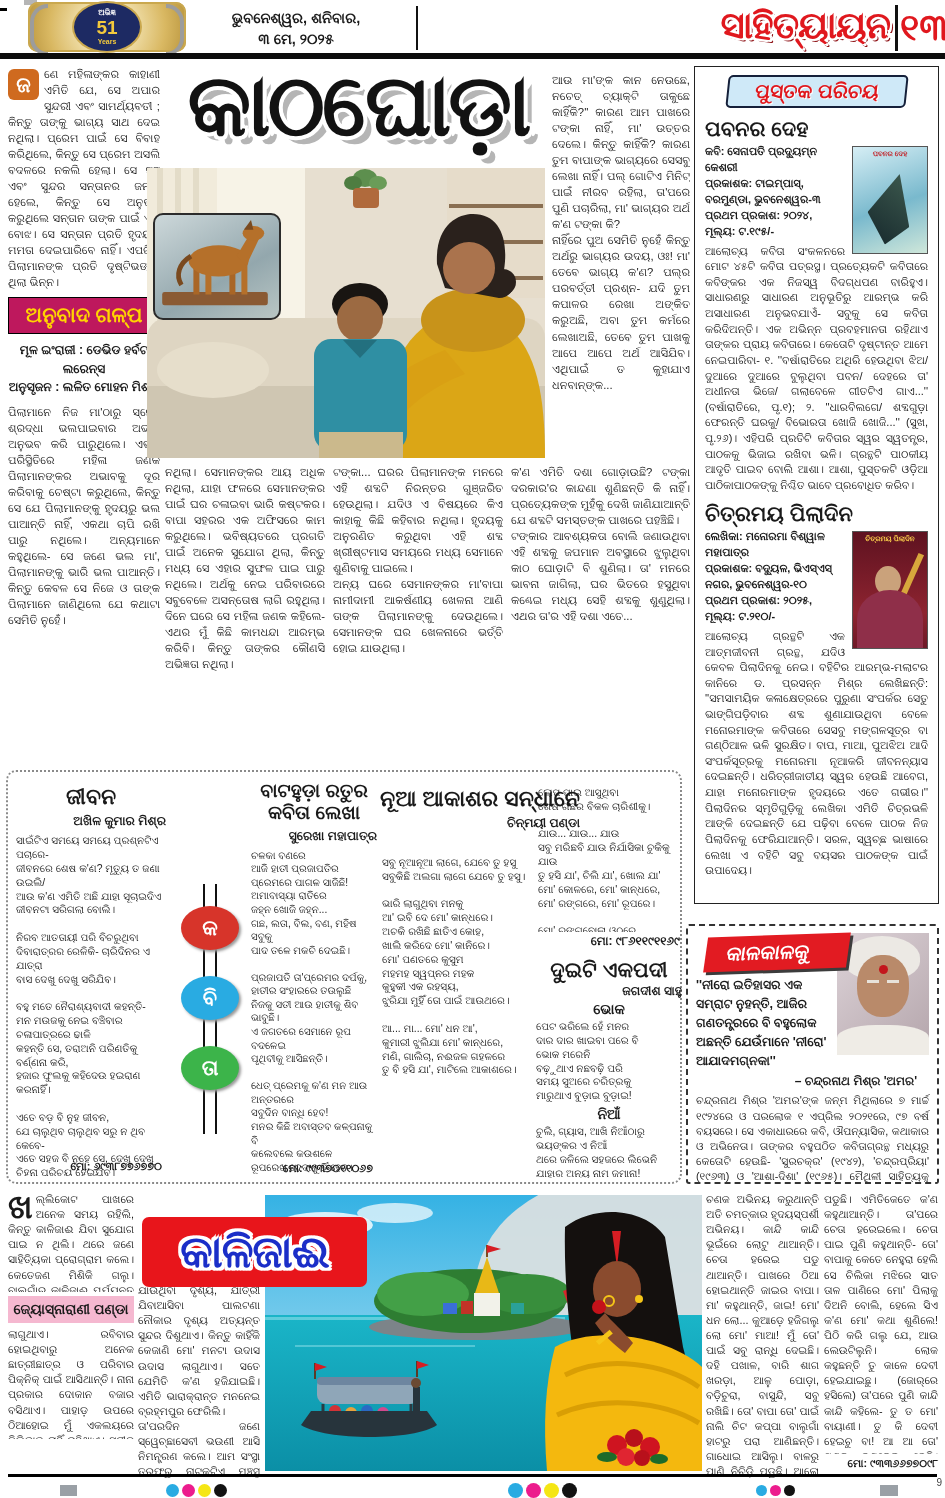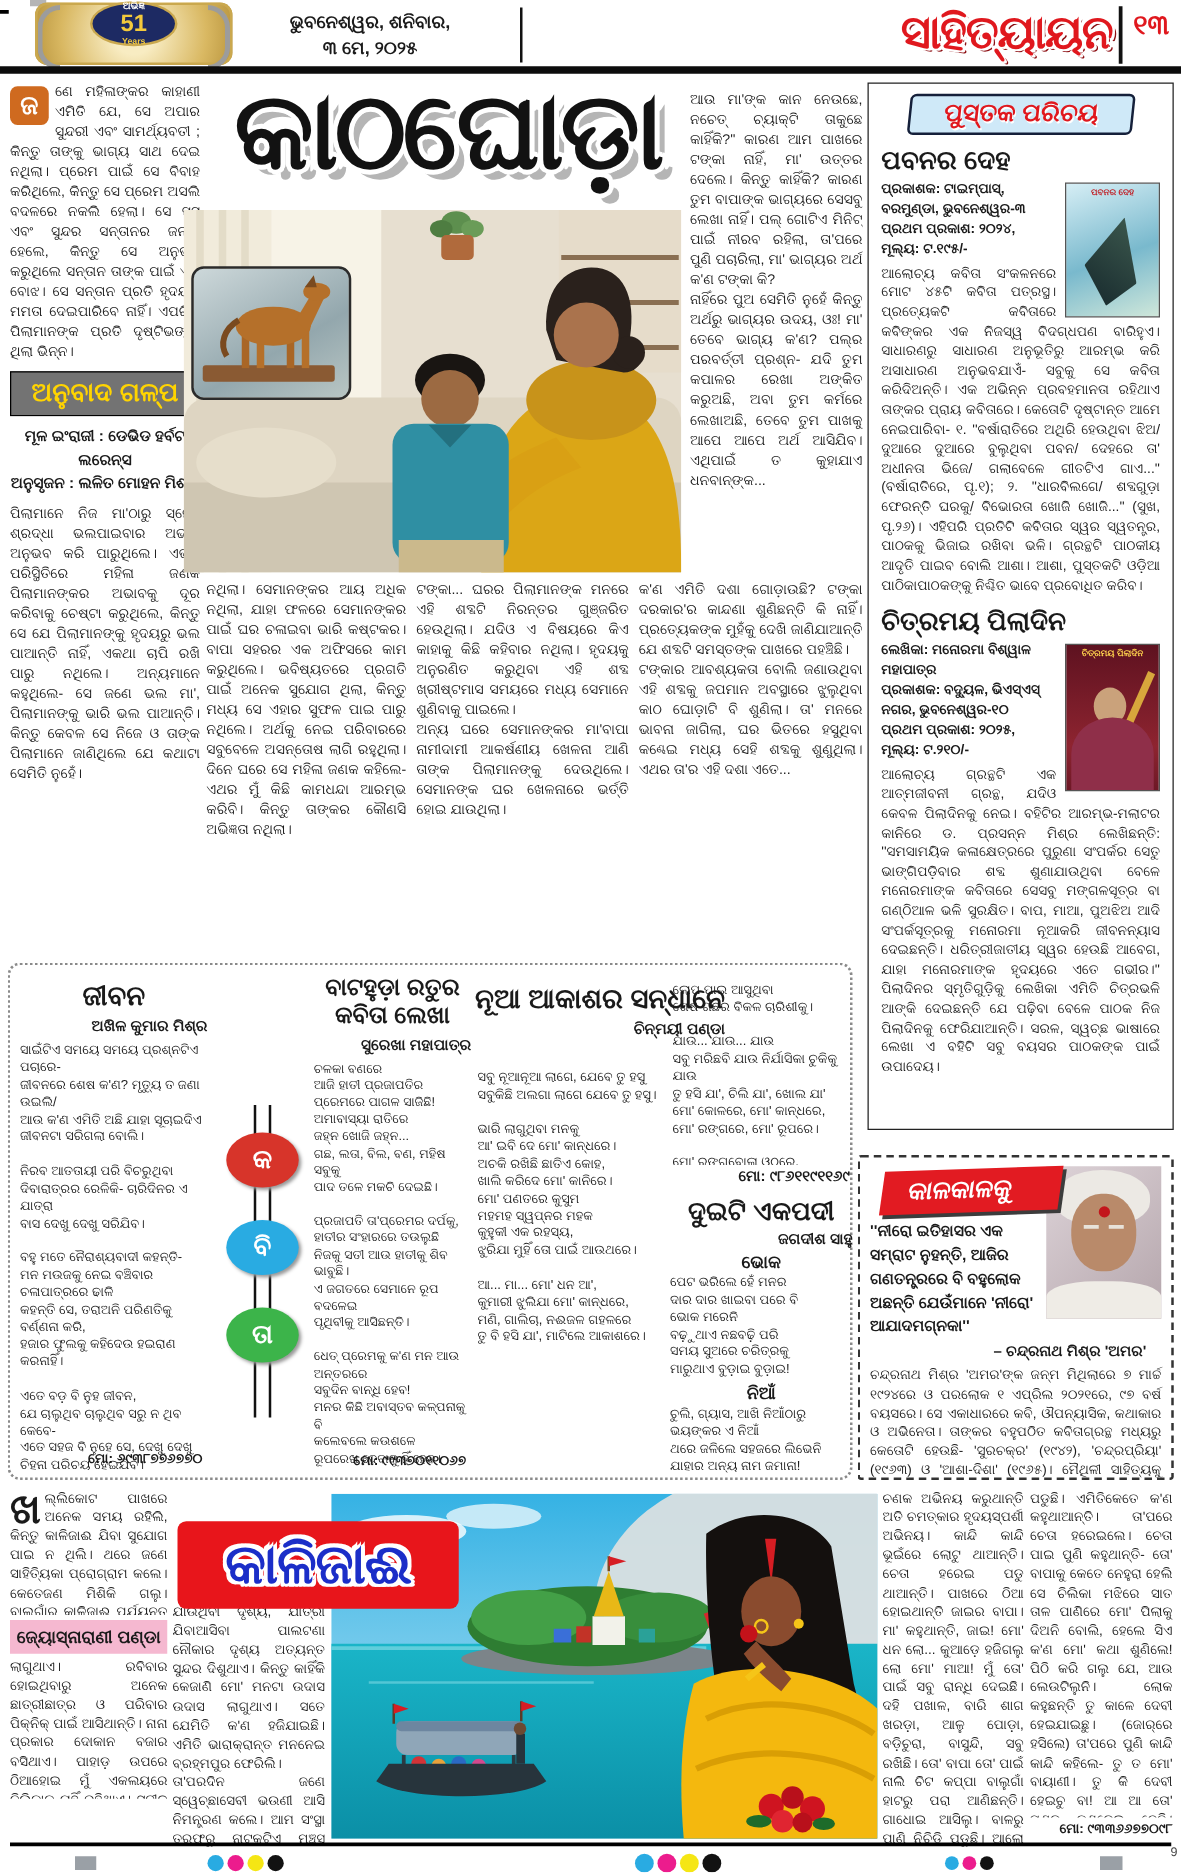--- a/index.html
+++ b/index.html
@@ -12,45 +12,45 @@
   .bold{font-weight:bold;}
   .rt{text-align:right;}
 
   
   .logo{left:28px;top:2px;width:158px;height:50px;border-radius:10px;
         background:radial-gradient(circle at 50% 50%,#f8ecc2 20%,#d9b862 70%,#b9953e);
         box-shadow:inset 0 0 0 2px #caa84e;}
   .logo .bracket{position:absolute;top:2px;width:14px;height:44px;border:4px solid #9c9c9c;}
   .logo .bl{left:2px;border-right:none;border-radius:22px 0 0 22px;}
   .logo .br{right:2px;border-left:none;border-radius:0 22px 22px 0;}
-  .logo .oval{position:absolute;left:46px;top:1px;width:66px;height:32px;background:#1d2a63;
+  .logo .oval{position:absolute;left:46px;top:1px;width:66px;height:48px;background:#1d2a63;
         border-radius:50%;box-shadow:0 0 0 2px #caa84e;display:flex;flex-direction:column;
         align-items:center;justify-content:center;line-height:1;}
   .logo .t1{font-size:8px;color:#fff;font-weight:bold;}
   .logo .t2{font-size:19px;color:#f3c93c;font-weight:bold;margin:1px 0;}
   .logo .t3{font-size:7px;color:#f3c93c;font-weight:bold;}
   .dateblock{left:196px;top:8px;width:200px;font-size:14.5px;font-weight:bold;line-height:1.45;text-align:center;}
   .vline{background:#111;}
   .masthead{left:690px;top:4px;width:200px;text-align:right;font-size:37px;font-weight:bold;color:#e0181e;
         letter-spacing:-1px;line-height:1.2;
         text-shadow:-2px -2px 0 #fff,2px -2px 0 #fff,-2px 2px 0 #fff,2px 2px 0 #fff,3px 3px 0 #8d0f13;}
-  .pagenum{left:900px;top:7px;width:42px;font-size:22px;font-weight:bold;color:#e0181e;text-align:center;}
+  .pagenum{left:900px;top:7px;width:42px;font-size:37px;font-weight:bold;color:#e0181e;text-align:center;}
   .toprule{left:0;top:53px;width:945px;height:6px;background:#0c0c0c;}
 
   
   .headline{left:158px;top:60px;width:400px;height:106px;font-size:86px;font-weight:bold;color:#121212;
         text-align:center;line-height:1.05;letter-spacing:-3px;z-index:4;
         text-shadow:-3px -3px 0 #fff,3px -3px 0 #fff,-3px 3px 0 #fff,3px 3px 0 #fff,
                     0 -4px 0 #fff,0 4px 0 #fff,-4px 0 0 #fff,4px 0 0 #fff,8px 8px 0 #b5b5b5;}
   .bodytxt{font-size:11.3px;line-height:1.42;}
   .leftcol{left:8px;top:66px;width:152px;height:700px;}
   .dropcap{float:left;width:31px;height:31px;background:#cf6a1f;color:#fff;font-size:21px;font-weight:bold;
         border-radius:6px;text-align:center;line-height:31px;margin:3px 5px 0 0;}
-  .sectag{margin-top:7px;background:#737373;color:#ffd400;font-weight:bold;font-size:21px;text-align:center;
-        padding:6px 0;box-shadow:inset 0 0 0 1px #000,inset 0 0 0 3px #fff0;}
+  .sectag{margin-top:7px;background:#be185d;color:#ffd400;font-weight:bold;font-size:21px;text-align:center;
+        padding:6px 0;box-shadow:inset 0 0 0 1px #000,inset 0 0 0 3px #fff0;font-family:Liberation Serif, serif;}
   .credits{margin-top:7px;font-size:12.3px;font-weight:bold;text-align:center;line-height:1.5;}
   .p-top{margin-top:7px;}
 
   
   .mainphoto{left:147px;top:168px;width:398px;height:290px;z-index:1;}
   .inset{left:153px;top:213px;width:124px;height:103px;border:2px solid #2b2b2b;border-radius:10px;
         background:linear-gradient(150deg,#cdd8da,#93a7ad 60%,#b9c6c4);z-index:3;overflow:hidden;}
 
   
   .sidebar{left:694px;top:66px;width:245px;height:838px;border:1.5px solid #222;box-sizing:border-box;
@@ -226,20 +226,21 @@
 
   <div class="abs sidebar clip">
     <div class="pustak">ପୁସ୍ତକ ପରିଚୟ</div>
 
     <div>
       <div class="bk-title">ପବନର ଦେହ</div>
       <div class="cover cover1">
         <span class="cov-cap">ପବନର ଦେହ</span>
         <div class="feather"></div>
       </div>
+      <div class="bk-meta">କବି: ସେନାପତି ପ୍ରଦ୍ୟୁମ୍ନ କେଶରୀ</div>
       <div class="bk-meta">ପ୍ରକାଶକ: ଟାଇମ୍‌ପାସ୍, ବରମୁଣ୍ଡା, ଭୁବନେଶ୍ୱର-୩</div>
       <div class="bk-meta">ପ୍ରଥମ ପ୍ରକାଶ: ୨୦୨୪, ମୂଲ୍ୟ: ଟ.୧୯୫/-</div>
       <div class="bk-body just">ଆଲୋଚ୍ୟ କବିତା ସଂକଳନରେ ମୋଟ ୪୫ଟି କବିତା ପତ୍ରସ୍ଥ। ପ୍ରତ୍ୟେକଟି କବିତାରେ କବିଙ୍କର ଏକ ନିଜସ୍ୱ ବିଦଗ୍ଧପଣ ବାରିହୁଏ। ସାଧାରଣରୁ ସାଧାରଣ ଅନୁଭୂତିରୁ ଆରମ୍ଭ କରି ଅସାଧାରଣ ଅନୁଭବଯାଏଁ- ସବୁକୁ ସେ କବିତା କରିଦିଅନ୍ତି। ଏକ ଅଭିନ୍ନ ପ୍ରବହମାନତା ରହିଥାଏ ତାଙ୍କର ପ୍ରାୟ କବିତାରେ। କେତୋଟି ଦୃଷ୍ଟାନ୍ତ ଆମେ ନେଇପାରିବା- ୧. ''ବର୍ଷାରାତିରେ ଅଥିରି ହେଉଥିବା ଝିଅ/ ଦୁଆରେ ଦୁଆରେ ବୁଲୁଥିବା ପବନ/ ଦେହରେ ତା' ଅଧୀନତା ଭିଜେ/ ଗଲାବେଳେ ଗୀତଟିଏ ଗାଏ...'' (ବର୍ଷାରାତିରେ, ପୃ.୧); ୨. ''ଧାରବିଲଗେ/ ଶବ୍ଦଗୁଡ଼ା ଫେରନ୍ତି ଘରକୁ/ ବିଭୋରତା ଖୋଜି ଖୋଜି...'' (ସୁଖ, ପୃ.୨୬)। ଏହିପରି ପ୍ରତିଟି କବିତାର ସ୍ୱର ସ୍ୱତନ୍ତ୍ର, ପାଠକକୁ ଭିଜାଇ ରଖିବା ଭଳି। ଗ୍ରନ୍ଥଟି ପାଠକୀୟ ଆଦୃତି ପାଇବ ବୋଲି ଆଶା। ଆଶା, ପୁସ୍ତକଟି ଓଡ଼ିଆ ପାଠିକାପାଠକଙ୍କୁ ନିଶ୍ଚିତ ଭାବେ ପ୍ରବୋଧିତ କରିବ।</div>
     </div>
 
     <div>
       <div class="bk-title">ଚିତ୍ରମୟ ପିଲାଦିନ</div>
       <div class="cover cover2">
         <span class="cov-cap">ଚିତ୍ରମୟ ପିଲାଦିନ</span>
         <div class="sitar"></div>

